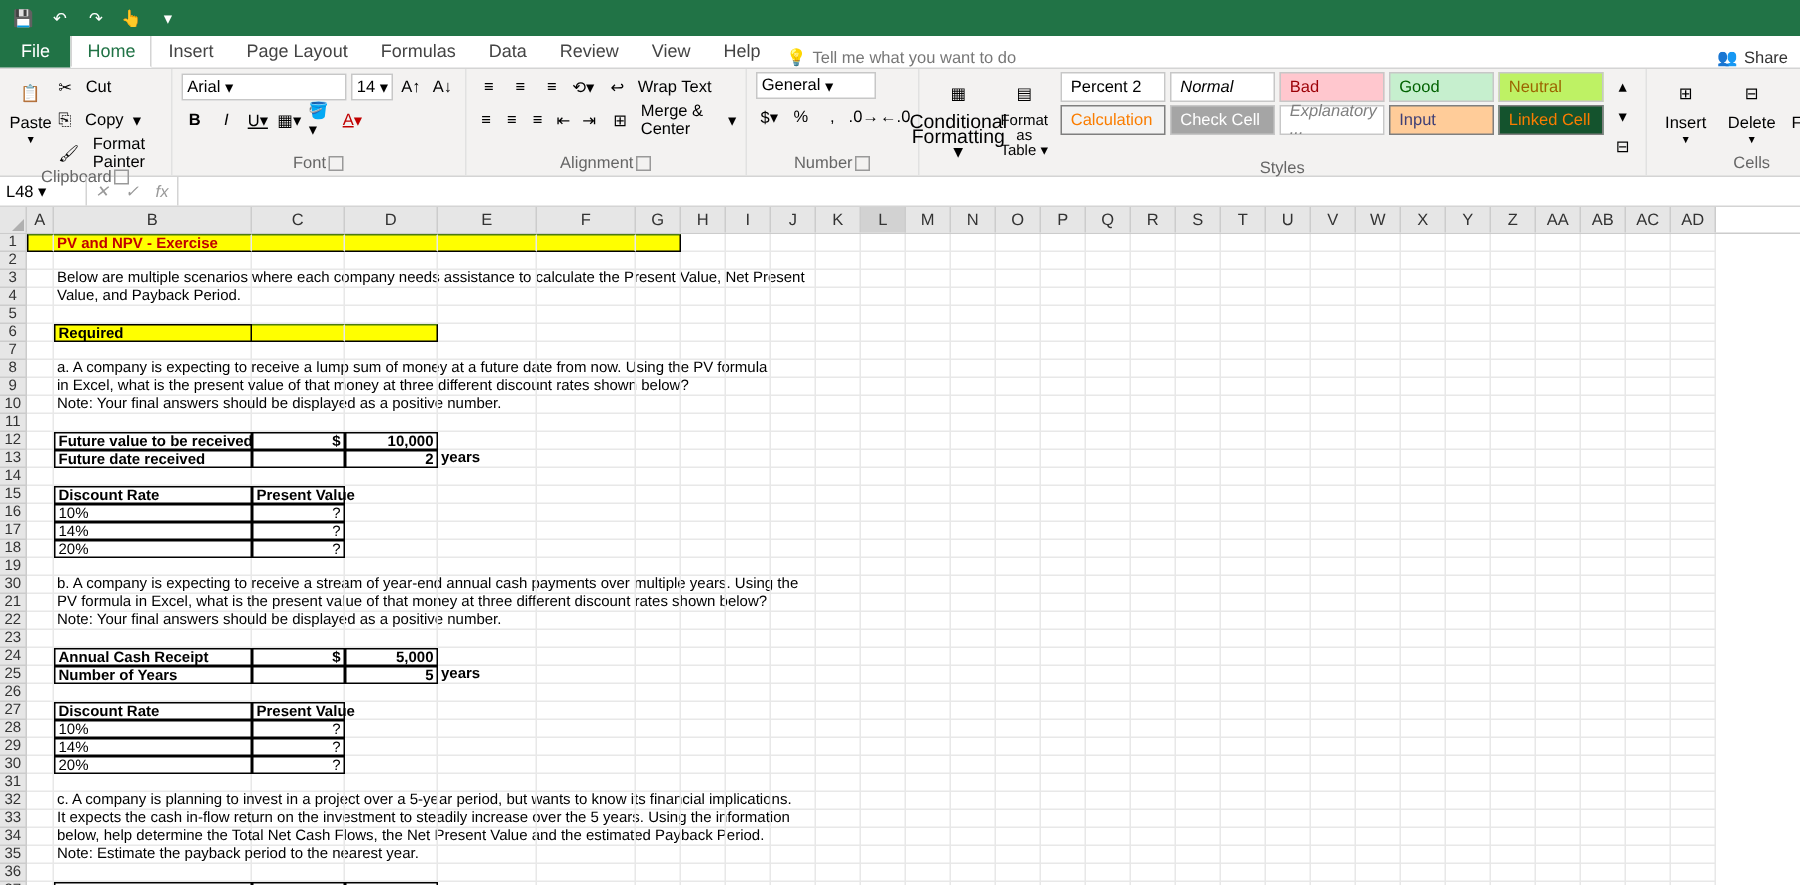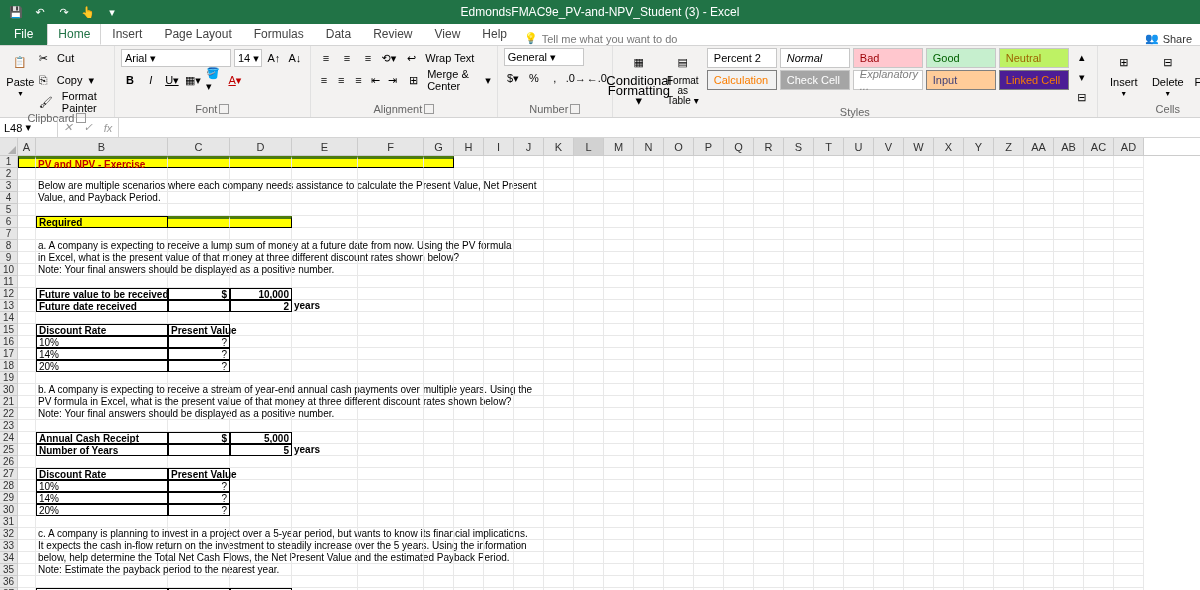--- a/index.html
+++ b/index.html
@@ -35,21 +35,21 @@
 .mini { width: 18px; height: 18px; display: flex; align-items: center; justify-content: center; border: 1px solid transparent; }
 .style-box { border: 1px solid #c7c7c7; background: #fff; padding: 2px 6px; height: 20px; display: flex; align-items: center; font-size: 11px; width: 70px; }
 .style-normal { background: #fff; font-style: italic; }
 .style-bad { background: #ffc7ce; color: #9c0006; }
 .style-good { background: #c6efce; color: #006100; }
 .style-neutral { background: #bef264; color: #9c6500; }
 .style-calc { background: #f2f2f2; border-color: #7f7f7f; color: #fa7d00; }
 .style-check { background: #a5a5a5; color: #fff; }
 .style-explan { font-style: italic; color: #7f7f7f; }
 .style-input { background: #ffcc99; border-color: #7f7f7f; color: #3f3f76; }
-.style-linked { background: #4c1d95; border-color: #7f7f7f; color: #fa7d00; }
+.style-linked { background: #14532d; border-color: #7f7f7f; color: #fa7d00; }
 .style-percent { }
 
 
 .fxbar { height: 20px; border-bottom: 1px solid #d4d4d4; display: flex; align-items: stretch; }
 .namebox { width: 58px; border-right: 1px solid #d4d4d4; display: flex; align-items: center; padding: 0 4px; font-size: 11px; }
 .fx-btns { display: flex; align-items: center; border-right: 1px solid #d4d4d4; }
 .fx-btns span { width: 20px; text-align: center; color: #999; font-style: italic; }
 .fx-input { flex: 1; padding-left: 4px; display: flex; align-items: center; }
 
 
@@ -61,35 +61,34 @@
 .ch.sel { background: #d2d2d2; }
 .rows { display: flex; flex-direction: column; }
 .row { display: flex; height: 12px; }
 .rh { width: 18px; background: #e6e6e6; border-right: 1px solid #ccc; border-bottom: 1px solid #ccc; font-size: 10px; text-align: center; line-height: 12px; color: #333; }
 .cell { border-right: 1px solid #e8e8e8; border-bottom: 1px solid #e8e8e8; font-size: 10px; line-height: 12px; padding: 0 2px; overflow: visible; white-space: nowrap; }
 .w-A{width:18px}.w-B{width:132px}.w-C{width:62px}.w-D{width:62px}.w-E{width:66px}.w-F{width:66px}.w-G{width:30px}.w-H{width:30px}.w-I{width:30px}.w-J{width:30px}.w-K{width:30px}.w-L{width:30px}.w-M{width:30px}.w-N{width:30px}.w-O{width:30px}.w-P{width:30px}.w-Q{width:30px}.w-R{width:30px}.w-S{width:30px}.w-T{width:30px}.w-U{width:30px}.w-V{width:30px}.w-W{width:30px}.w-X{width:30px}.w-Y{width:30px}.w-Z{width:30px}.w-AA{width:30px}.w-AB{width:30px}.w-AC{width:30px}.w-AD{width:30px}
 .bold { font-weight: bold; }
 .red { color: #c00000; }
 .ylw { background: #ffff00; }
 .bord { border: 1px solid #000; }
-.bord-t{border-top:3px solid #4d7c0f}.bord-b{border-bottom:1px solid #000}.bord-l{border-left:1px solid #000}.bord-r{border-right:1px solid #000}
+.bord-t{border-top:1px solid #4d7c0f}.bord-b{border-bottom:1px solid #000}.bord-l{border-left:1px solid #000}.bord-r{border-right:1px solid #000}
 .ar { text-align: right; }
 </style>
 </head>
 <body>
 
 <div class="titlebar">
   <div class="qat">
     <span class="icon-btn">💾</span>
     <span class="icon-btn">↶</span>
     <span class="icon-btn">↷</span>
     <span class="icon-btn">👆</span>
     <span class="icon-btn">▾</span>
   </div>
-  <div class="title-center">EdmondsFMAC9e_PV-and-NPV_Student (3) - Excel</div>
 </div>
 
 <div class="tabs">
   <div class="file-tab">File</div>
   <div class="tab active">Home</div>
   <div class="tab">Insert</div>
   <div class="tab">Page Layout</div>
   <div class="tab">Formulas</div>
   <div class="tab">Data</div>
   <div class="tab">Review</div>

